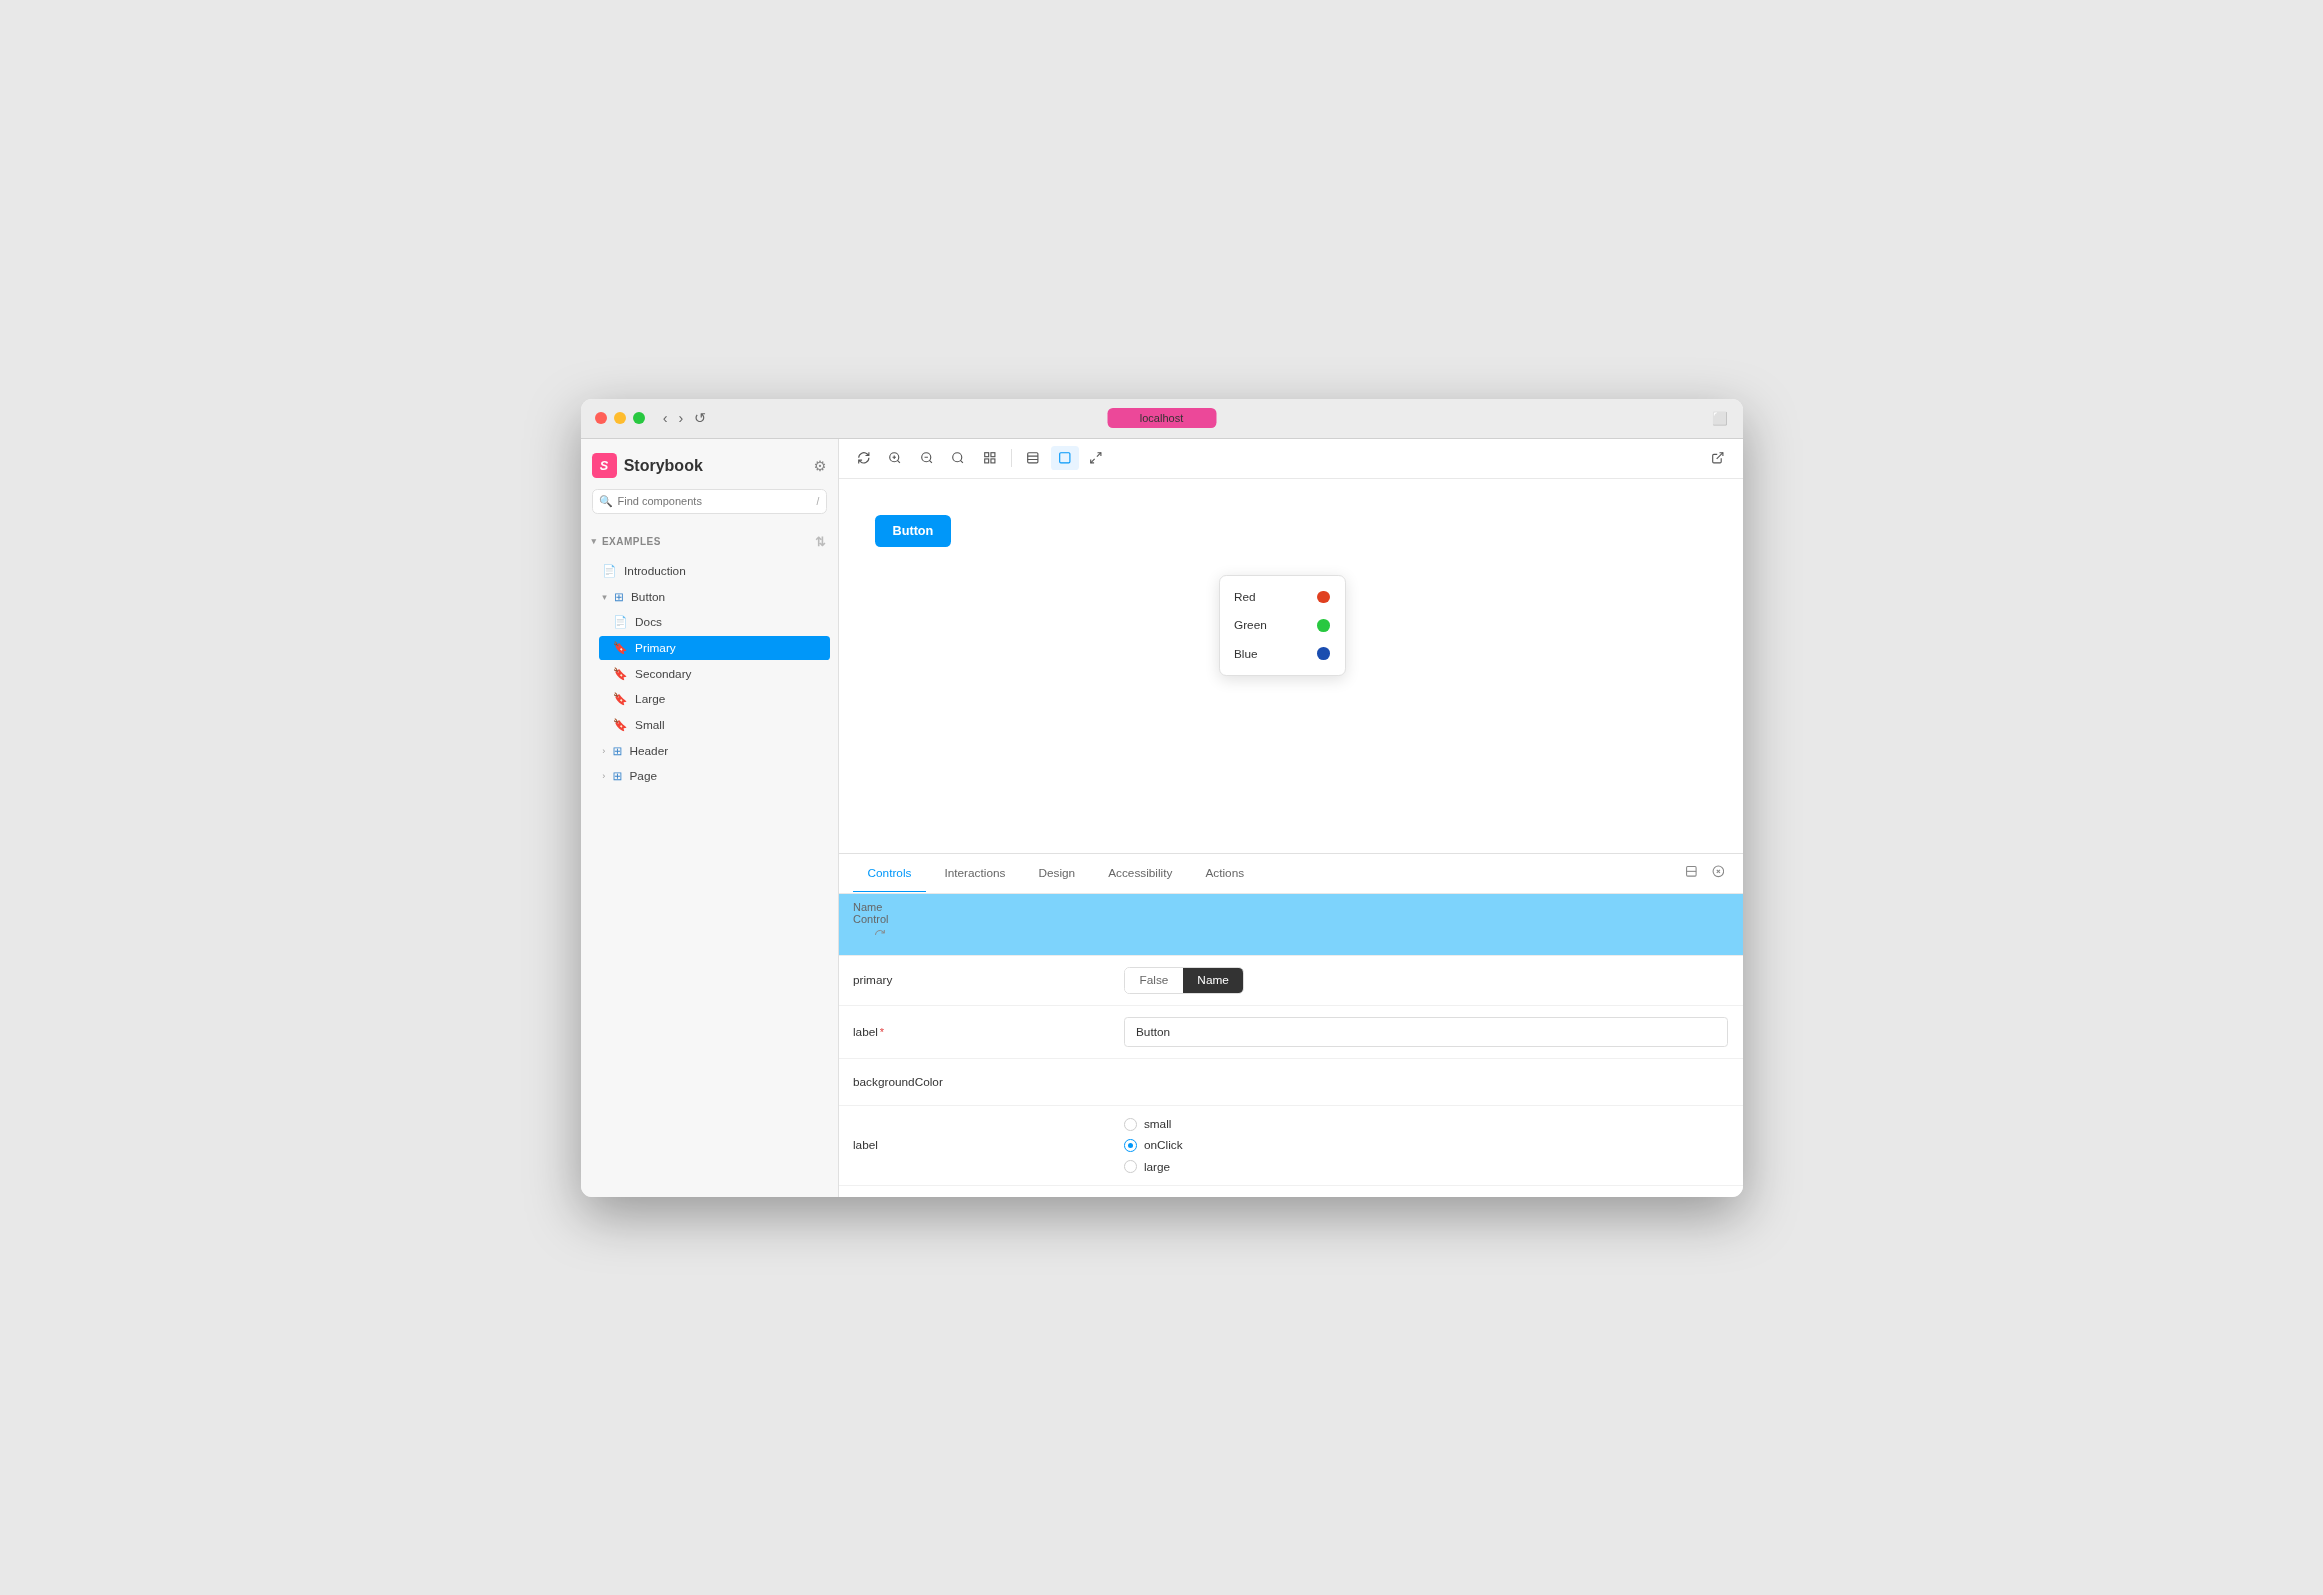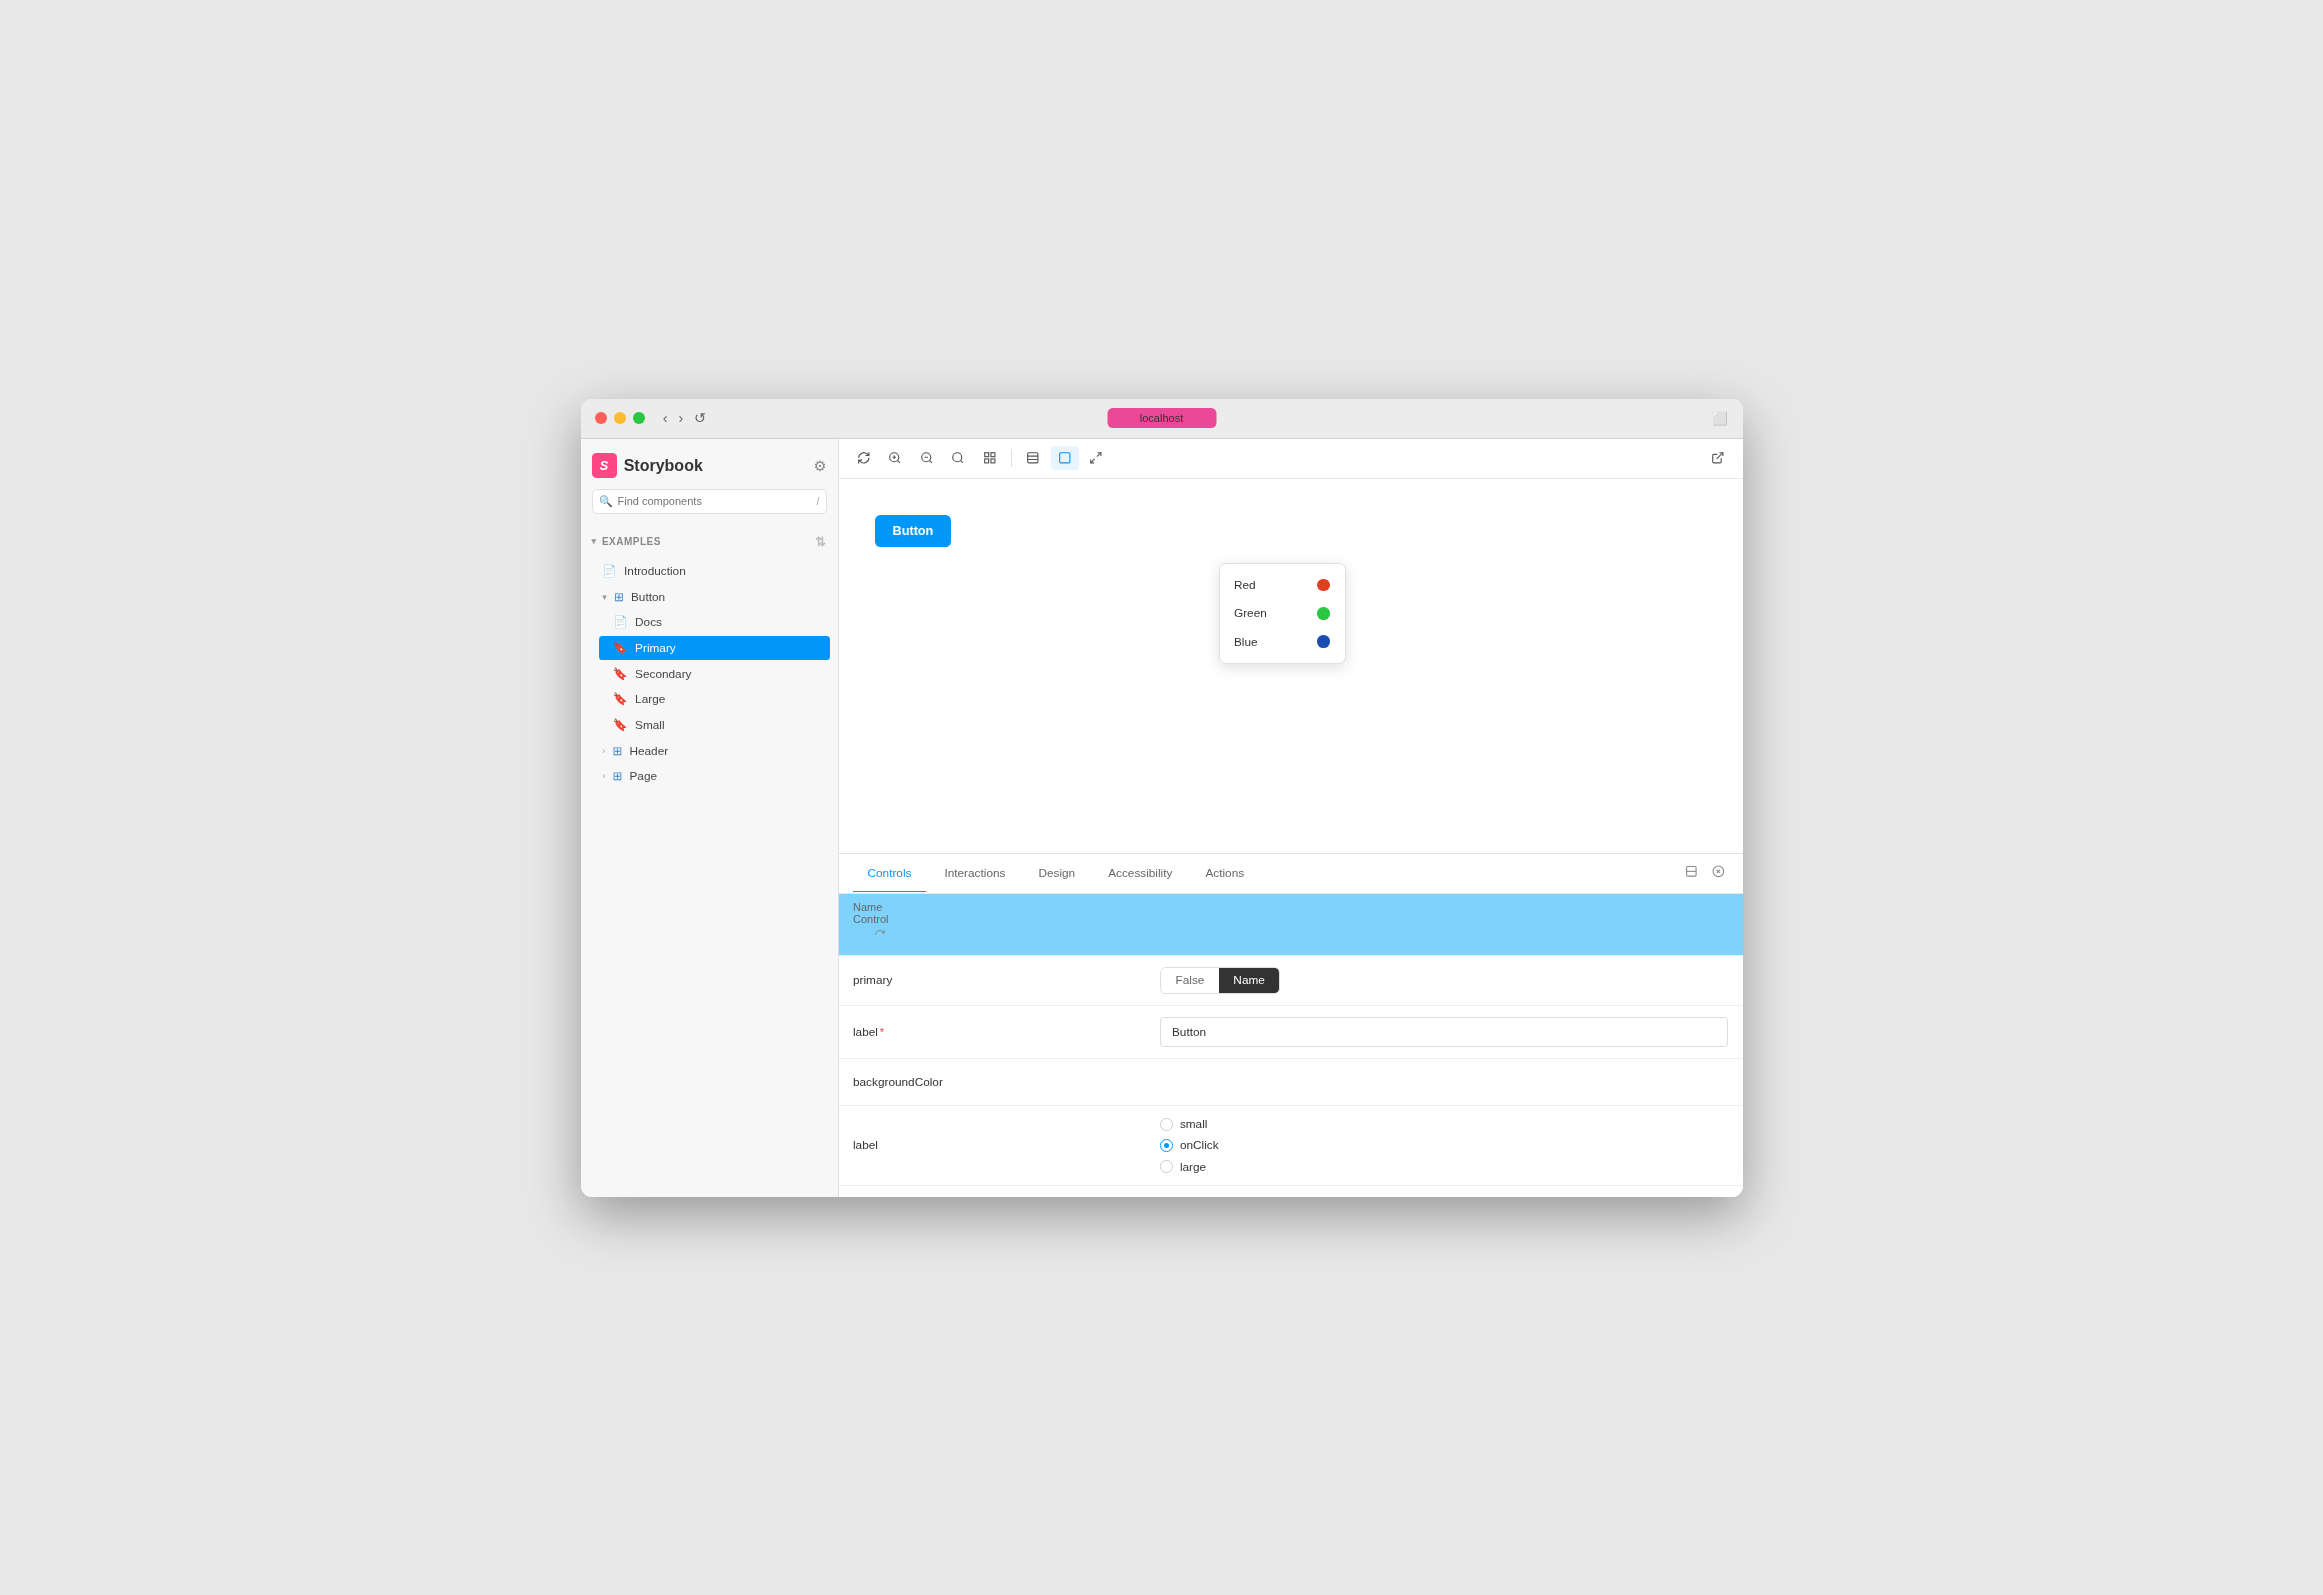--- a/index.html
+++ b/index.html
@@ -281,21 +281,21 @@
       border: none;
       border-radius: 5.4px;
       padding: 9px 18px;
       font-size: 12.7px;
       font-weight: 600;
       cursor: pointer;
     }
     
     .color-dropdown {
       position: absolute;
-      top: 84px;
+      top: 96px;
       left: 380px;
       background: #fff;
       border: 0.9px solid #e0e0e0;
       border-radius: 7.2px;
       box-shadow: 0 3.6px 14.5px rgba(0,0,0,0.12);
       padding: 7.2px 0;
       min-width: 127px;
     }
     .color-item {
       display: flex;
@@ -391,21 +391,20 @@
       display: flex;
       align-items: center;
       gap: 1.8px;
     }
     .required-star {
       color: #e04040;
       font-size: 11px;
     }
     .ctrl-control {
       flex: 1;
-      margin-left: 36px;
     }
     
     .toggle-control {
       display: flex;
       border: 0.9px solid #ddd;
       border-radius: 5.4px;
       overflow: hidden;
       width: fit-content;
     }
     .toggle-option {

